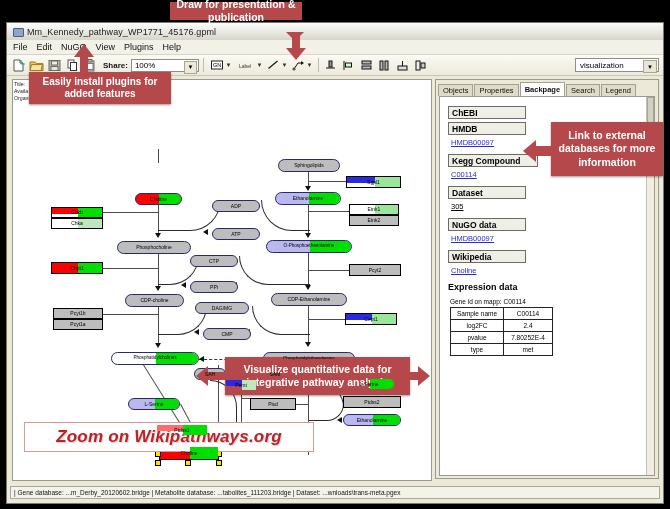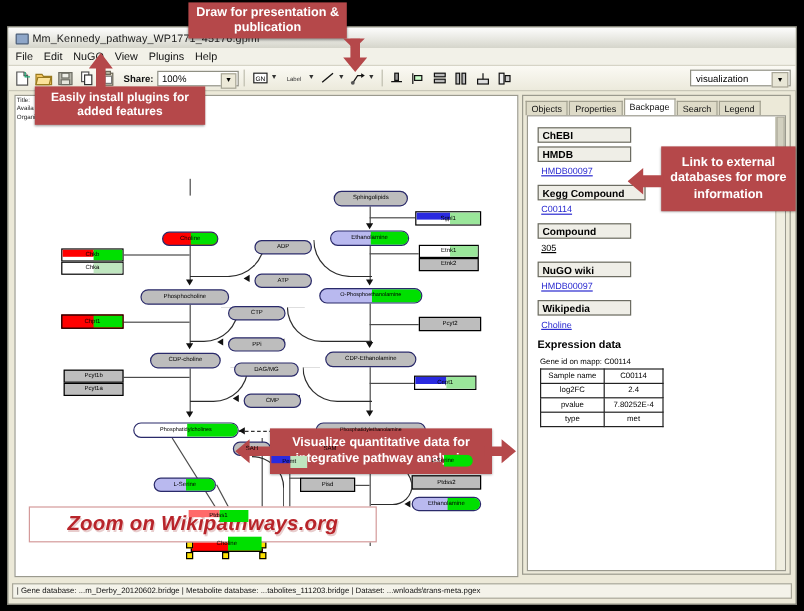--- a/index.html
+++ b/index.html
@@ -61,21 +61,21 @@
       border-bottom:3px solid transparent;border-right:5px solid #111;}
   .curve{position:absolute;border:1px solid #2b2b2b;border-radius:50%;background:transparent;}
   .sel-handles b{position:absolute;width:4px;height:4px;background:#ffe100;border:1px solid #000;}
 
   
   .rpanel{position:absolute;left:428px;top:56px;width:224px;height:400px;background:#ece9d8;
       border:1px solid #9b9a8e;box-sizing:border-box;}
   .tabrow{position:absolute;left:2px;top:2px;display:flex;align-items:flex-end;height:14px;}
   .tab{height:11px;padding:0 4px;font-size:7.5px;background:#dedbc8;border:1px solid #a3a191;
       border-bottom:none;display:flex;align-items:center;color:#111;margin-right:1px;}
-  .tab.active{background:#fff;height:13px;font-weight:normal;}
+  .tab.active{background:#fff;height:13px;font-weight:bold;}
   .bp{position:absolute;left:3px;top:16px;width:216px;height:380px;background:#fff;
       border:1px solid #9b9a8e;overflow:hidden;box-sizing:border-box;}
   .bp-inner{position:absolute;left:0;top:0;right:7px;bottom:0;padding:6px 8px;box-sizing:border-box;}
   .bp-scroll{position:absolute;right:0;top:0;width:7px;height:100%;background:#f0eee0;border-left:1px solid #c3c1b2;}
   .bp-scroll .thumb{position:absolute;left:0;top:0;width:7px;height:38px;background:#d2d0bf;border:1px solid #a8a697;box-sizing:border-box;}
   .dbhdr{width:78px;height:13px;background:#efeee7;border:1px solid #6c6c62;font-size:8.5px;
       font-weight:bold;display:flex;align-items:center;padding-left:3px;box-sizing:border-box;color:#000;margin-top:3px;}
   .dblink{font-size:7.5px;color:#2a2ad0;text-decoration:underline;margin:3px 0 7px 3px;display:block;}
   .dbplain{font-size:7.5px;color:#000;margin:3px 0 7px 3px;display:block;text-decoration:underline;}
   .exphdr{font-size:9px;font-weight:bold;color:#000;margin:4px 0 6px 0;}
@@ -463,24 +463,24 @@
         <div class="bp-inner">
 
           <div class="dbhdr">ChEBI</div>
 
           <div class="dbhdr">HMDB</div>
           <a class="dblink">HMDB00097</a>
 
           <div class="dbhdr" style="width:90px;">Kegg Compound</div>
           <a class="dblink">C00114</a>
 
-          <div class="dbhdr">Compound</div>
+          <div class="dbhdr">Dataset</div>
           <span class="dbplain">305</span>
 
-          <div class="dbhdr">NuGO wiki</div>
+          <div class="dbhdr">NuGO data</div>
           <a class="dblink">HMDB00097</a>
 
           <div class="dbhdr">Wikipedia</div>
           <a class="dblink">Choline</a>
 
           <div class="exphdr">Expression data</div>
           <div class="geneid">Gene id on mapp: C00114</div>
 
           <table class="expr">
             <tbody>
@@ -505,21 +505,21 @@
         </div>
         <div class="bp-scroll">
           <div class="thumb"></div>
         </div>
       </div>
     </div>
 
     <div class="statusbar">| Gene database: ...m_Derby_20120602.bridge | Metabolite database: ...tabolites_111203.bridge | Dataset: ...wnloads\trans-meta.pgex</div>
   </div>
 
-  <div class="callout" style="left:157px;top:2px;width:132px;height:30px;font-size:10.5px;">Draw for presentation &amp; publication</div>
+  <div class="callout" style="left:170px;top:2px;width:132px;height:18px;font-size:10.5px;">Draw for presentation &amp; publication</div>
   <div class="tip tip-down" style="left:286px;top:32px;"></div>
   <div class="arrowcallout" style="left:284px;top:32px;">
     <svg width="24" height="28" viewBox="0 0 24 28">
         <path d="M8 0h8v16h6l-10 12L2 16h6z" fill="#b5484a"></path>
       </svg>
   </div>
 
   <div class="callout" style="left:29px;top:72px;width:142px;height:32px;font-size:10px;">Easily install plugins for added features</div>
   <div class="arrowcallout" style="left:72px;top:44px;">
     <svg width="24" height="30" viewBox="0 0 24 30">

